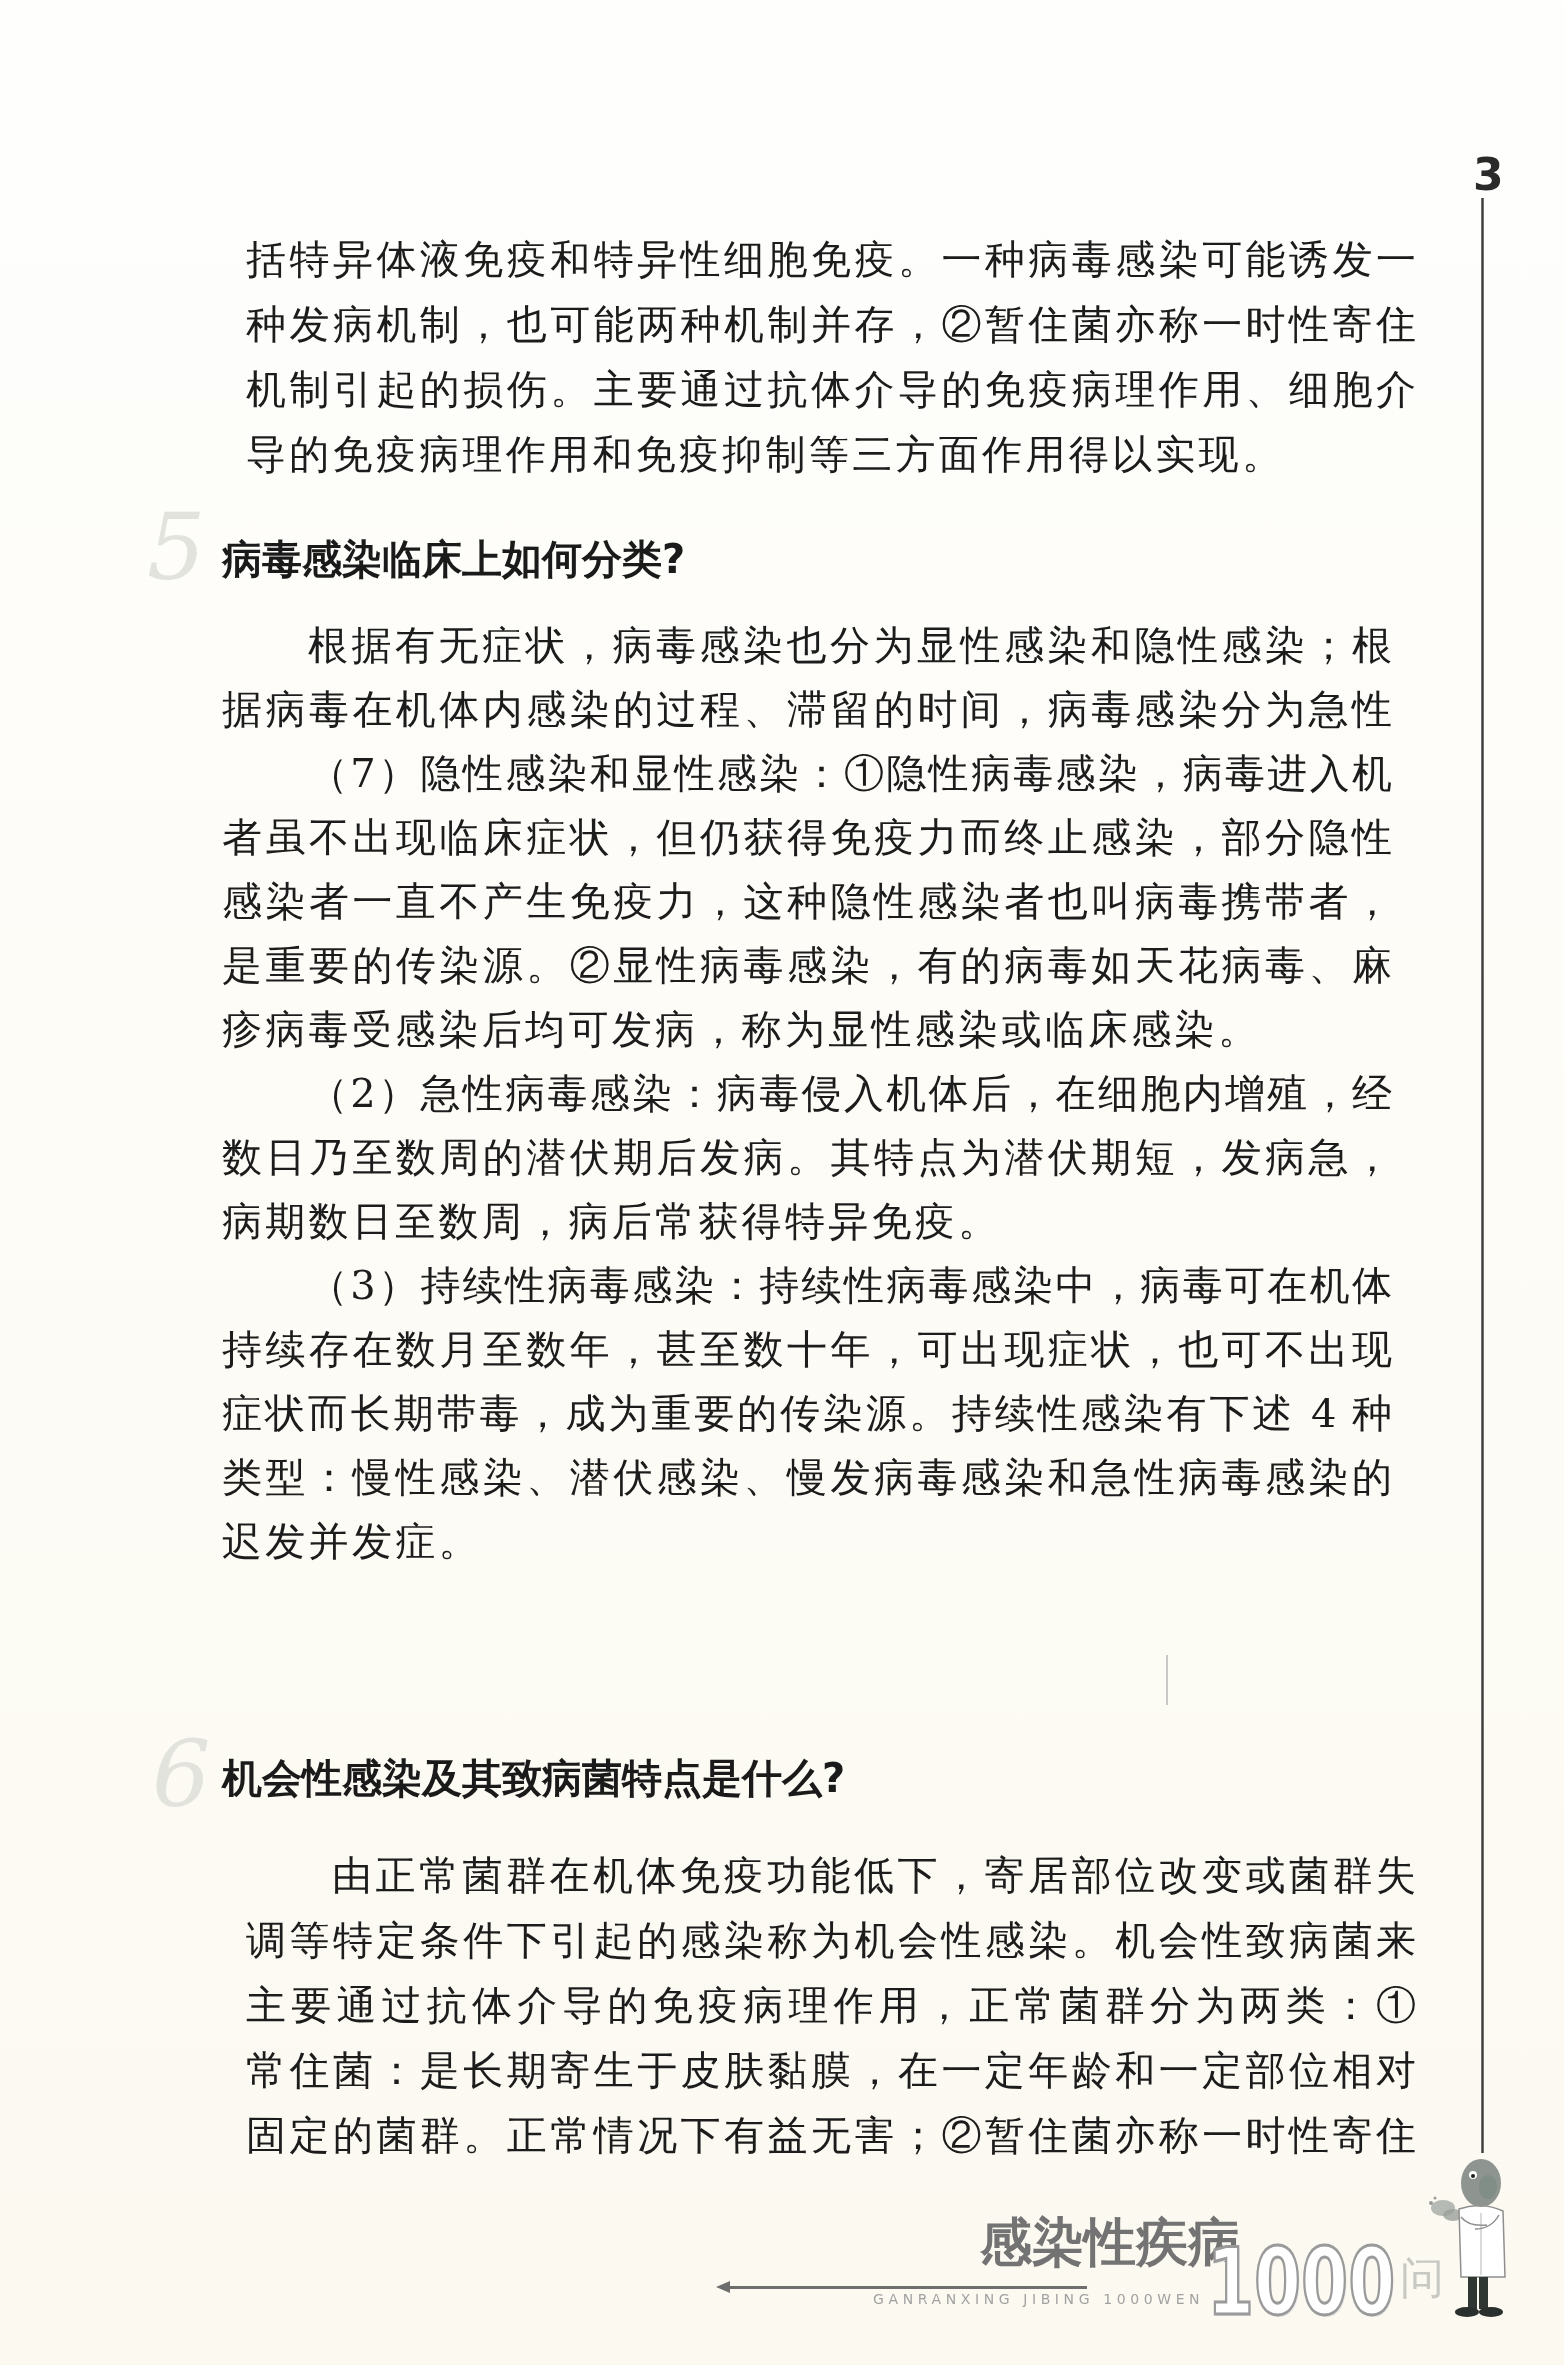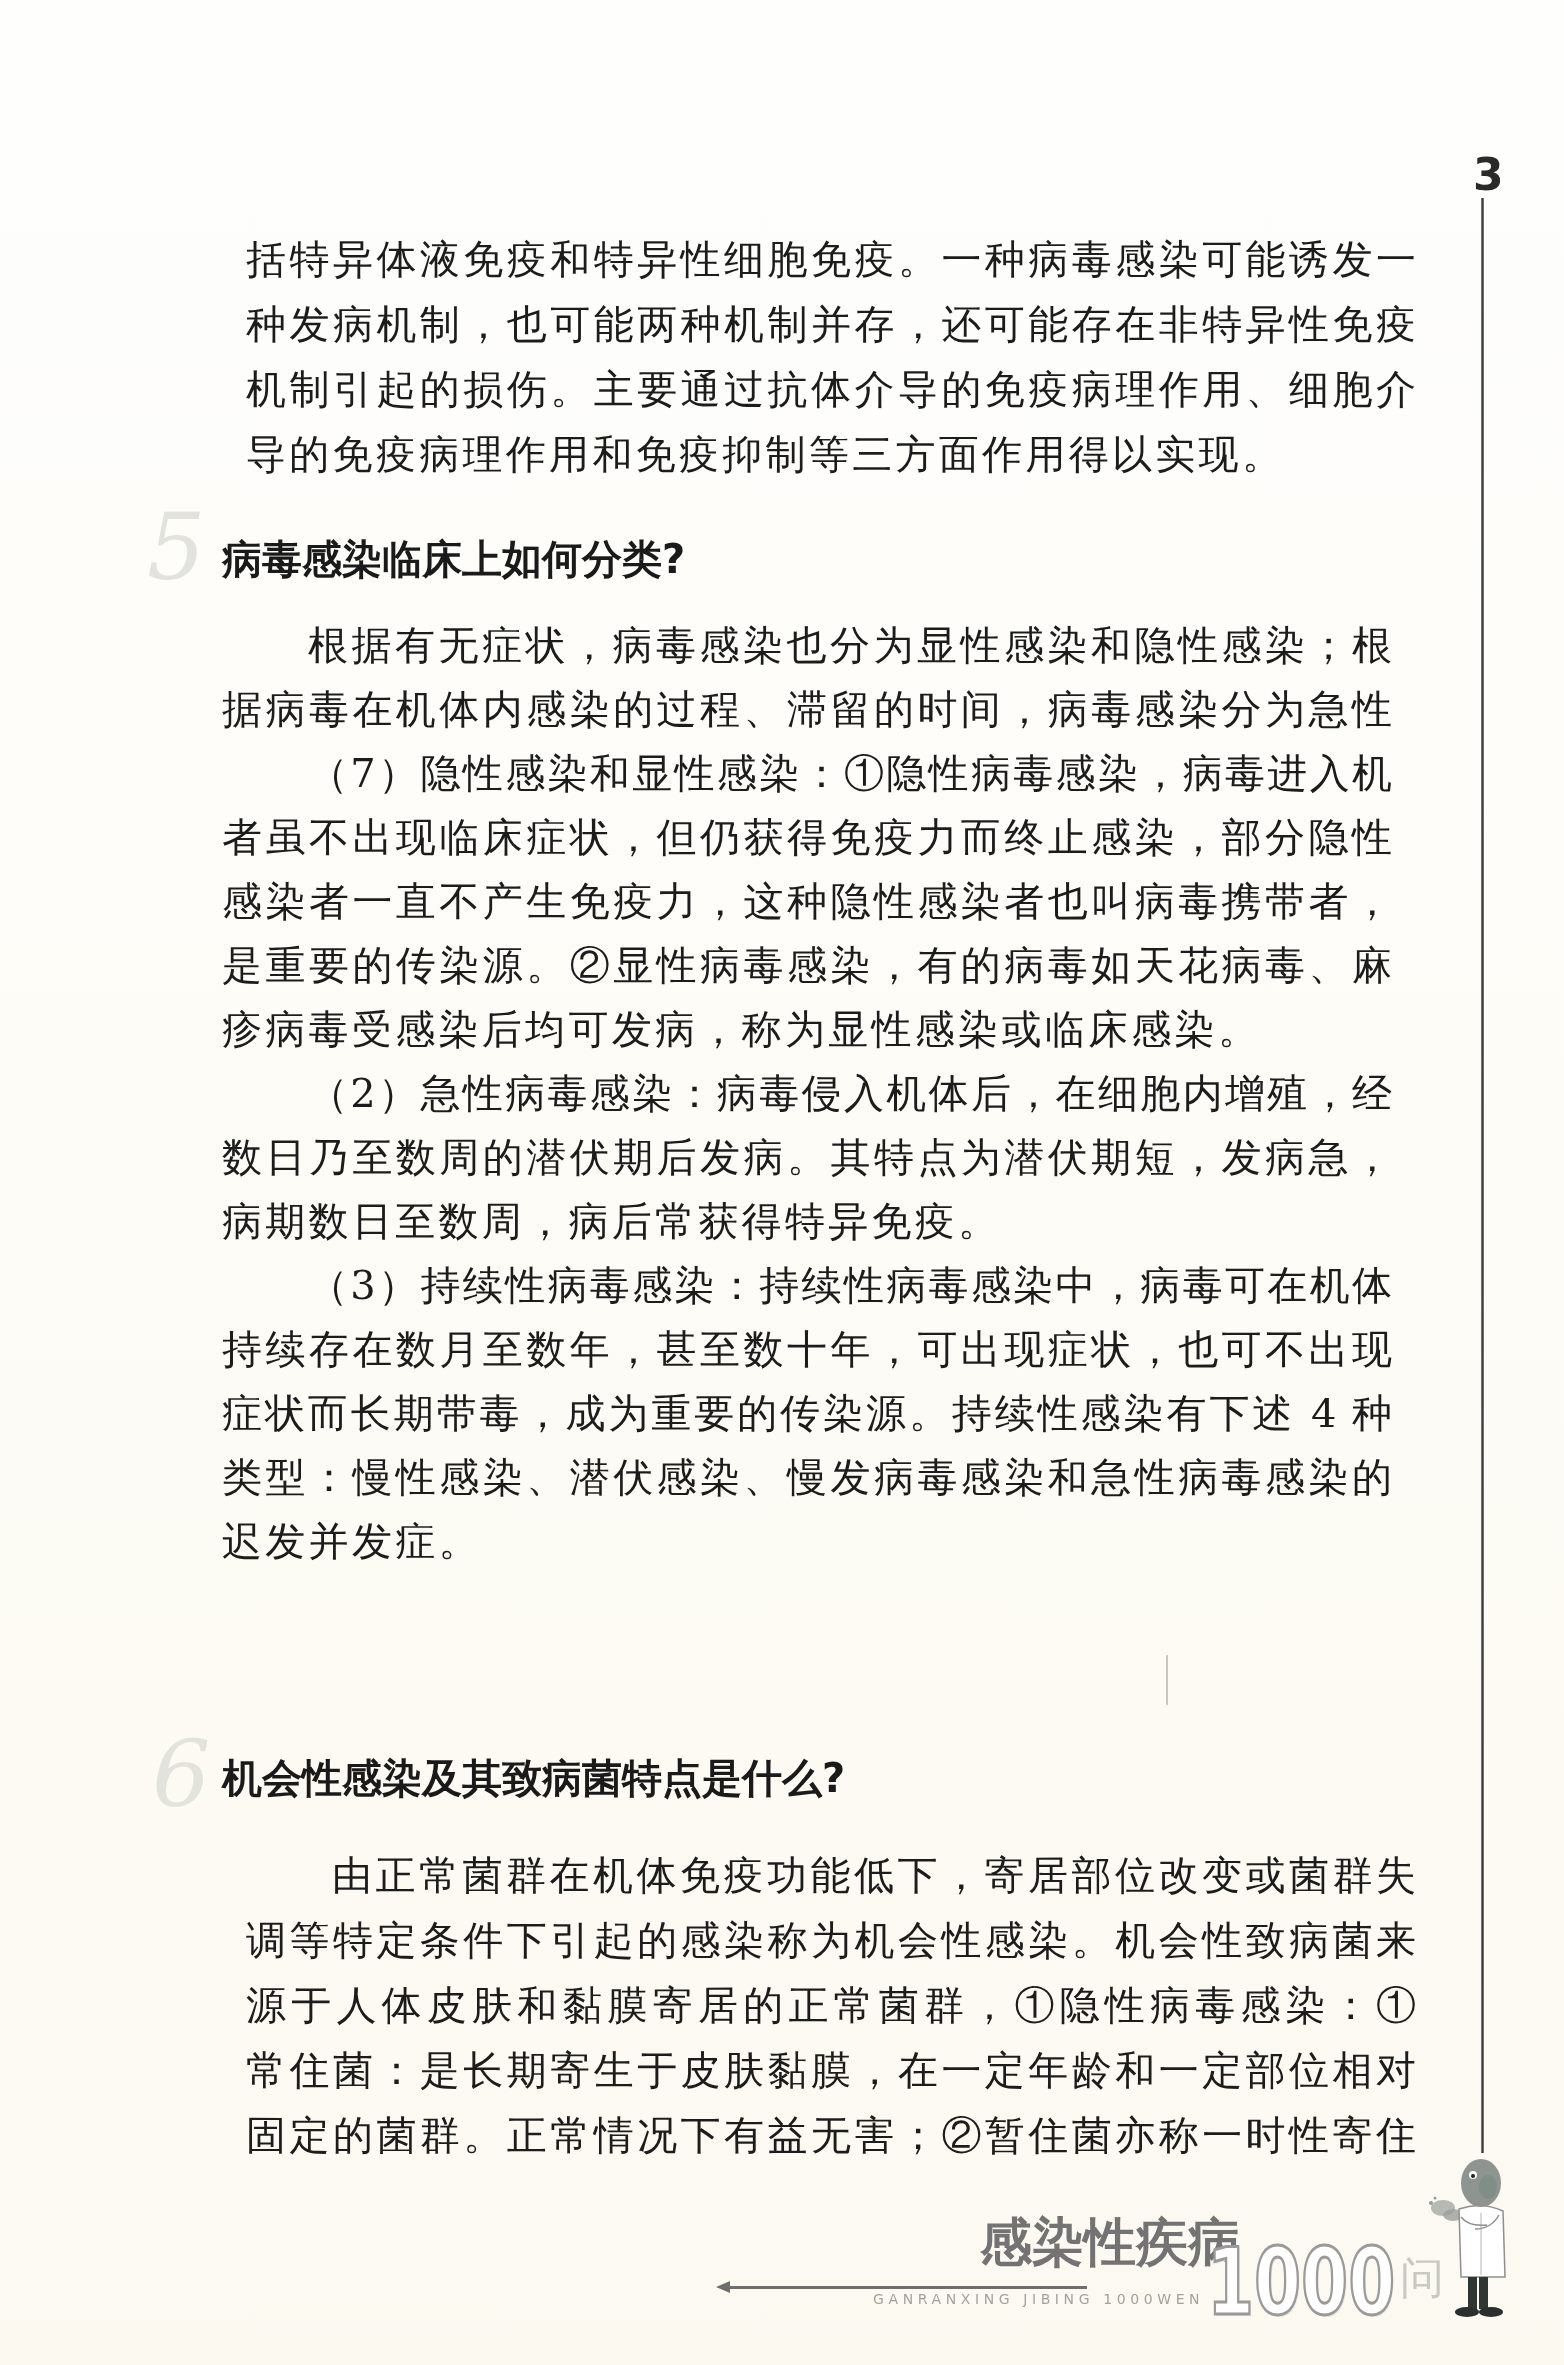--- a/index.html
+++ b/index.html
@@ -78,21 +78,21 @@
     .scan-mark { left: 1166px; top: 1655px; width: 2px; height: 50px; background: #9c9c9c; opacity: 0.55; }
   </style>
 </head>
 <body>
 
 <div class="abs page-number">3</div>
 <div class="abs side-rule"></div>
 
 <div class="abs text-block block-65" style="top:227px;">
   <div class="line full">括特异体液免疫和特异性细胞免疫。一种病毒感染可能诱发一</div>
-  <div class="line full">种发病机制，也可能两种机制并存，还可能存在非特异性免疫</div>
+  <div class="line full">种发病机制，也可能两种机制并存，②暂住菌亦称一时性寄住</div>
   <div class="line full">机制引起的损伤。主要通过抗体介导的免疫病理作用、细胞介</div>
   <div class="line last">导的免疫病理作用和免疫抑制等三方面作用得以实现。</div>
 </div>
 
 <div class="abs q-number" style="left:147px; top:502px;">5</div>
 <div class="abs q-heading" style="top:527px;">病毒感染临床上如何分类?</div>
 
 <div class="abs text-block block-64" style="top:613px;">
   <div>
     <div class="line full indent">根据有无症状，病毒感染也分为显性感染和隐性感染；根</div>
@@ -121,21 +121,21 @@
 
 <div class="abs scan-mark"></div>
 
 <div class="abs q-number" style="left:152px; top:1729px;">6</div>
 <div class="abs q-heading" style="top:1746px;">机会性感染及其致病菌特点是什么?</div>
 
 <div class="abs text-block block-65" style="top:1843px;">
   <div>
     <div class="line full indent">由正常菌群在机体免疫功能低下，寄居部位改变或菌群失</div>
     <div class="line full">调等特定条件下引起的感染称为机会性感染。机会性致病菌来</div>
-    <div class="line full">源于人体皮肤和黏膜寄居的正常菌群，①隐性病毒感染：①</div>
+    <div class="line full">主要通过抗体介导的免疫病理作用，正常菌群分为两类：①</div>
     <div class="line full">常住菌：是长期寄生于皮肤黏膜，在一定年龄和一定部位相对</div>
     <div class="line full">固定的菌群。正常情况下有益无害；②暂住菌亦称一时性寄住</div>
   </div>
 </div>
 
 <div class="abs footer-arrow-head"></div>
 <div class="abs footer-arrow-line"></div>
 <div class="abs footer-title">感染性疾病</div>
 <div class="abs footer-number">1000</div>
 <div class="abs footer-suffix">问</div>

